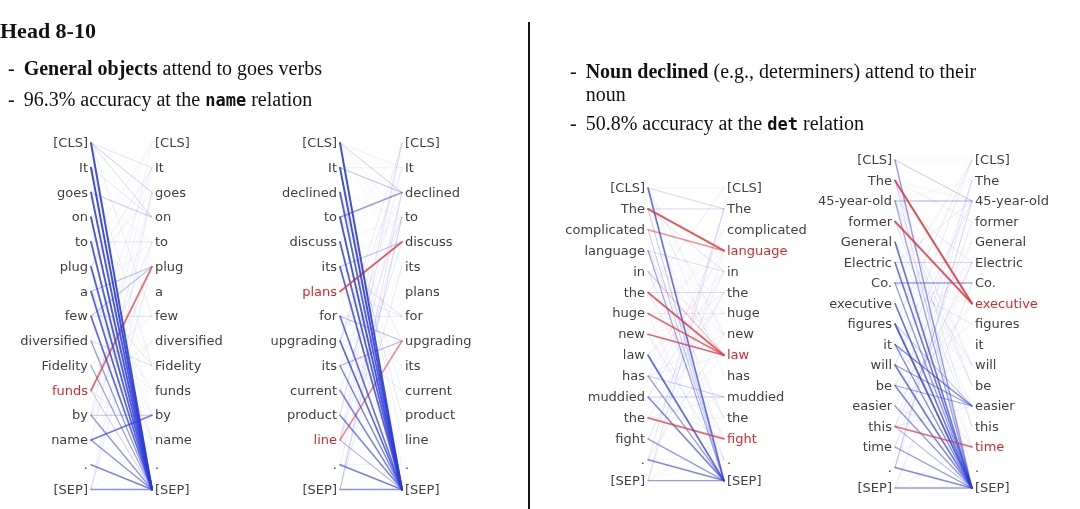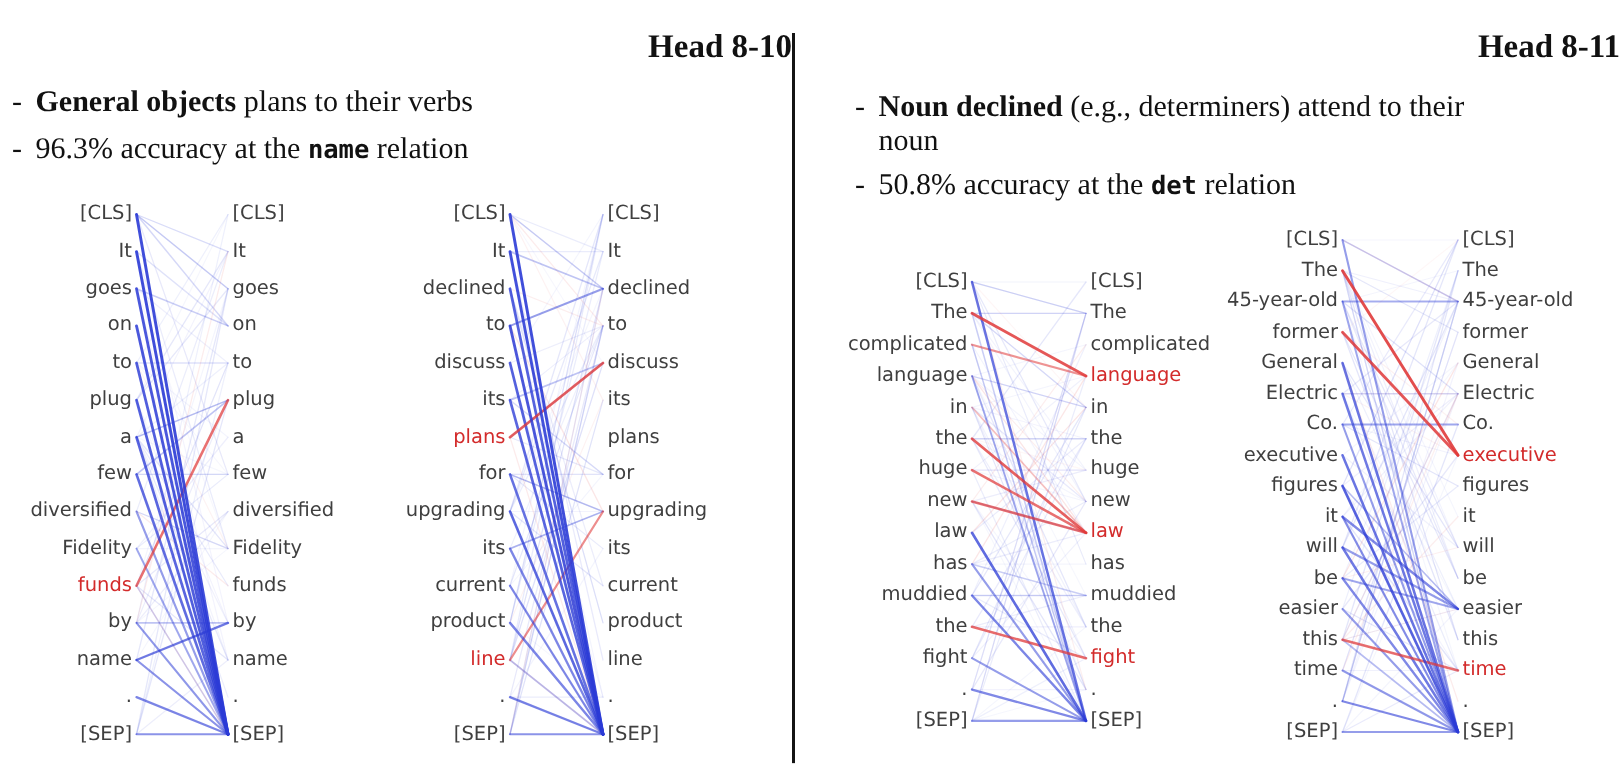--- a/index.html
+++ b/index.html
@@ -1,18 +1,18 @@
 <!DOCTYPE html>
 <html><head>
 <meta charset="utf-8">
 <style>
   html,body{margin:0;padding:0;background:#ffffff;}
   .stage{position:relative;width:1080px;height:509px;background:#ffffff;overflow:hidden;
          font-family:"Liberation Serif", serif;color:#111;}
-  .panel-title{position:absolute;text-align:right;font-weight:bold;font-size:22px;color:#111;}
+  .panel-title{position:absolute;text-align:left;font-weight:bold;font-size:22px;color:#111;}
   #title-left{left:0;top:18px;width:528px;}
   #title-right{left:540px;top:18px;width:540px;}
   .bullet{position:absolute;display:flex;gap:9px;font-size:20px;line-height:23px;color:#111;}
   .bullet .dash{flex:0 0 auto;}
   .bullet .content{flex:0 1 auto;}
   b.strong{font-weight:bold;}
   .code{font-family:"DejaVu Sans Mono", monospace;font-size:17px;font-weight:bold;}
   #bullet-l1{left:8px;top:57px;}
   #bullet-l2{left:8px;top:88px;}
   #bullet-r1{left:570px;top:60px;}
@@ -413,25 +413,24 @@
       <line x1="895" y1="365" x2="972" y2="488" stroke="#2b3bd6" stroke-opacity="0.68" stroke-width="1.65" stroke-linecap="round"></line>
       <line x1="895" y1="242" x2="972" y2="488" stroke="#2b3bd6" stroke-opacity="0.7" stroke-width="1.68" stroke-linecap="round"></line>
       <line x1="895" y1="303.5" x2="972" y2="488" stroke="#2b3bd6" stroke-opacity="0.7" stroke-width="1.68" stroke-linecap="round"></line>
       <line x1="895" y1="426.5" x2="972" y2="447" stroke="#e03a3a" stroke-opacity="0.72" stroke-width="1.71" stroke-linecap="round"></line>
       <line x1="895" y1="324" x2="972" y2="488" stroke="#2b3bd6" stroke-opacity="0.78" stroke-width="1.79" stroke-linecap="round"></line>
       <line x1="895" y1="221.5" x2="972" y2="303.5" stroke="#e03a3a" stroke-opacity="0.85" stroke-width="1.89" stroke-linecap="round"></line>
       <line x1="895" y1="180.5" x2="972" y2="303.5" stroke="#e03a3a" stroke-opacity="0.9" stroke-width="1.96" stroke-linecap="round"></line>
     </svg>
 
   <div id="title-left" class="panel-title">Head 8-10</div>
-  <div id="title-right" class="panel-title">Head 8-11</div>
 
   <div id="bullet-l1" class="bullet">
     <span class="dash">-</span>
-    <span class="content"><b class="strong">General objects</b><span> plans to their verbs</span></span>
+    <span class="content"><b class="strong">General objects</b><span> attend to goes verbs</span></span>
   </div>
   <div id="bullet-l2" class="bullet">
     <span class="dash">-</span>
     <span class="content"><span>96.3% accuracy at the </span><span class="code">name</span><span> relation</span></span>
   </div>
 
   <div id="bullet-r1" class="bullet">
     <span class="dash">-</span>
     <span class="content"><b class="strong">Noun declined</b><span> (e.g., determiners) attend to their noun</span></span>
   </div>

